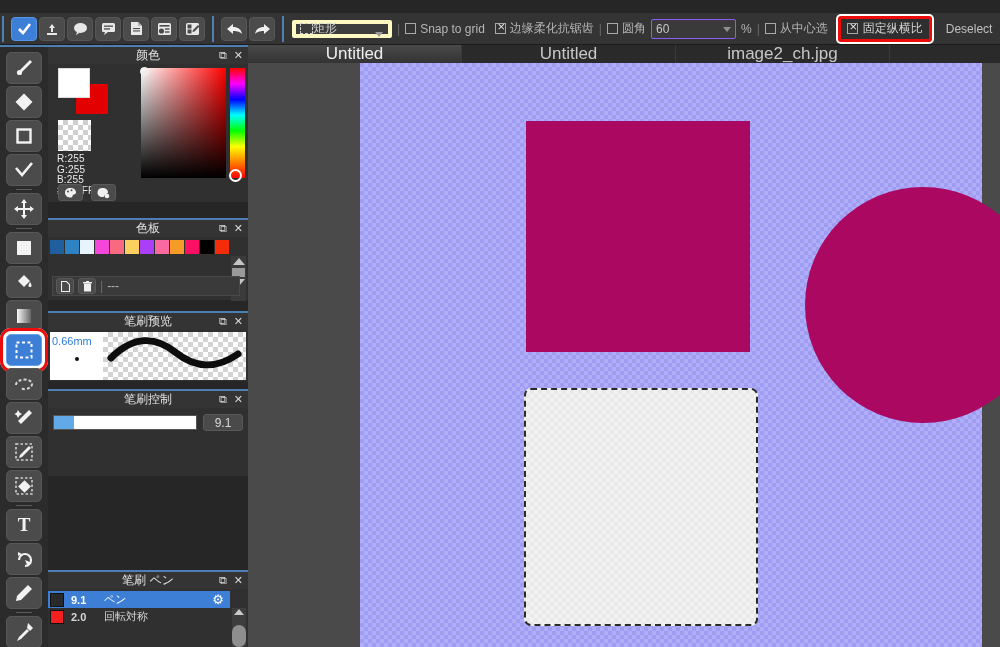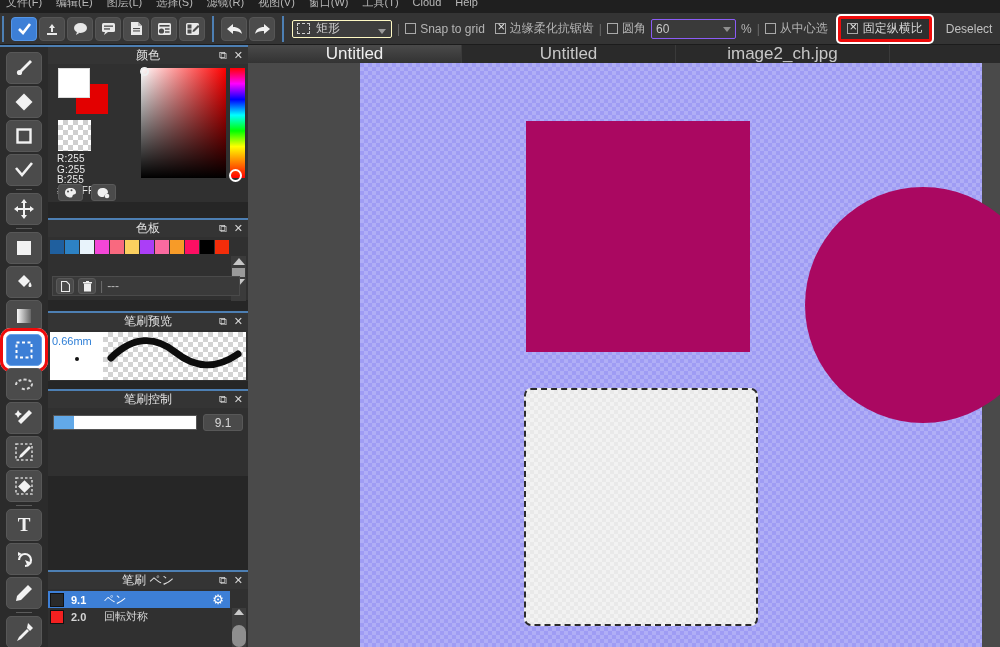--- a/index.html
+++ b/index.html
@@ -35,22 +35,22 @@
   .tbtn {
     width:26px; height:24px; margin:0 1px; border-radius:4px;
     background:#4b4b4b; border:1px solid #565656;
     display:flex; align-items:center; justify-content:center;
     color:#e8e8e8;
   }
   .tbtn.accent { background:#3d7fd6; border-color:#5596e6; }
   .tbtn svg { display:block; }
 
   .shape-select {
-    display:flex; align-items:center; gap:6px;
-    width:100px; height:18px; background:#3d3d3d; border:1px solid #fef9c3;
+    display:flex; align-items:center; 
+    width:100px; height:18px; background:#3d3d3d; border:4px solid #fef9c3;
     border-radius:2px; padding:0 4px; margin-left:6px; color:#cfcfcf;
     font-size:12px; position:relative;
   }
   .shape-select .caret { position:absolute; right:5px; top:8px;
     width:0;height:0;border-left:4px solid transparent;border-right:4px solid transparent;border-top:5px solid #9a9a9a; }
   .dashbox { width:13px; height:11px; border:1px dashed #cfcfcf; }
 
   .opt { display:flex; align-items:center; gap:4px; color:#b5b5b5; font-size:12px; white-space:nowrap;text-align:right; }
   .pipe { color:#6a6a6a; margin:0 5px; }
   .cbox { width:11px; height:11px; border:1px solid #a9a9a9; display:inline-block; position:relative; background:transparent; }
@@ -210,32 +210,20 @@
   .bnum { width:26px; font-weight:bold; }
   .bl-scroll { position:absolute; right:2px; top:19px; width:14px; height:56px; background:#3d3d3d; }
   .bl-thumb { width:14px; height:22px; background:#8e8e8e; border-radius:7px; margin-top:10px; }
   .bl-up { width:0;height:0;border-left:5px solid transparent;border-right:5px solid transparent;border-bottom:6px solid #c9c9c9; margin:1px auto 0; }
 </style>
 </head>
 <body>
 
 <div id="app">
 
-  <div class="menubar">
-    <span class="mi">文件(F)</span>
-    <span class="mi">编辑(E)</span>
-    <span class="mi">图层(L)</span>
-    <span class="mi">选择(S)</span>
-    <span class="mi">滤镜(R)</span>
-    <span class="mi">视图(V)</span>
-    <span class="mi">窗口(W)</span>
-    <span class="mi">工具(T)</span>
-    <span class="mi">Cloud</span>
-    <span class="mi">Help</span>
-  </div>
 
   <div class="toolbar">
     <div class="tbsep-line"></div>
 
     <div class="tbgroup">
       <div class="tbtn accent">
         <svg width="15" height="13" viewBox="0 0 15 13">
             <path d="M2 7 L6 11 L13 2" stroke="#fff" stroke-width="2.6" fill="none"></path>
           </svg>
       </div>

